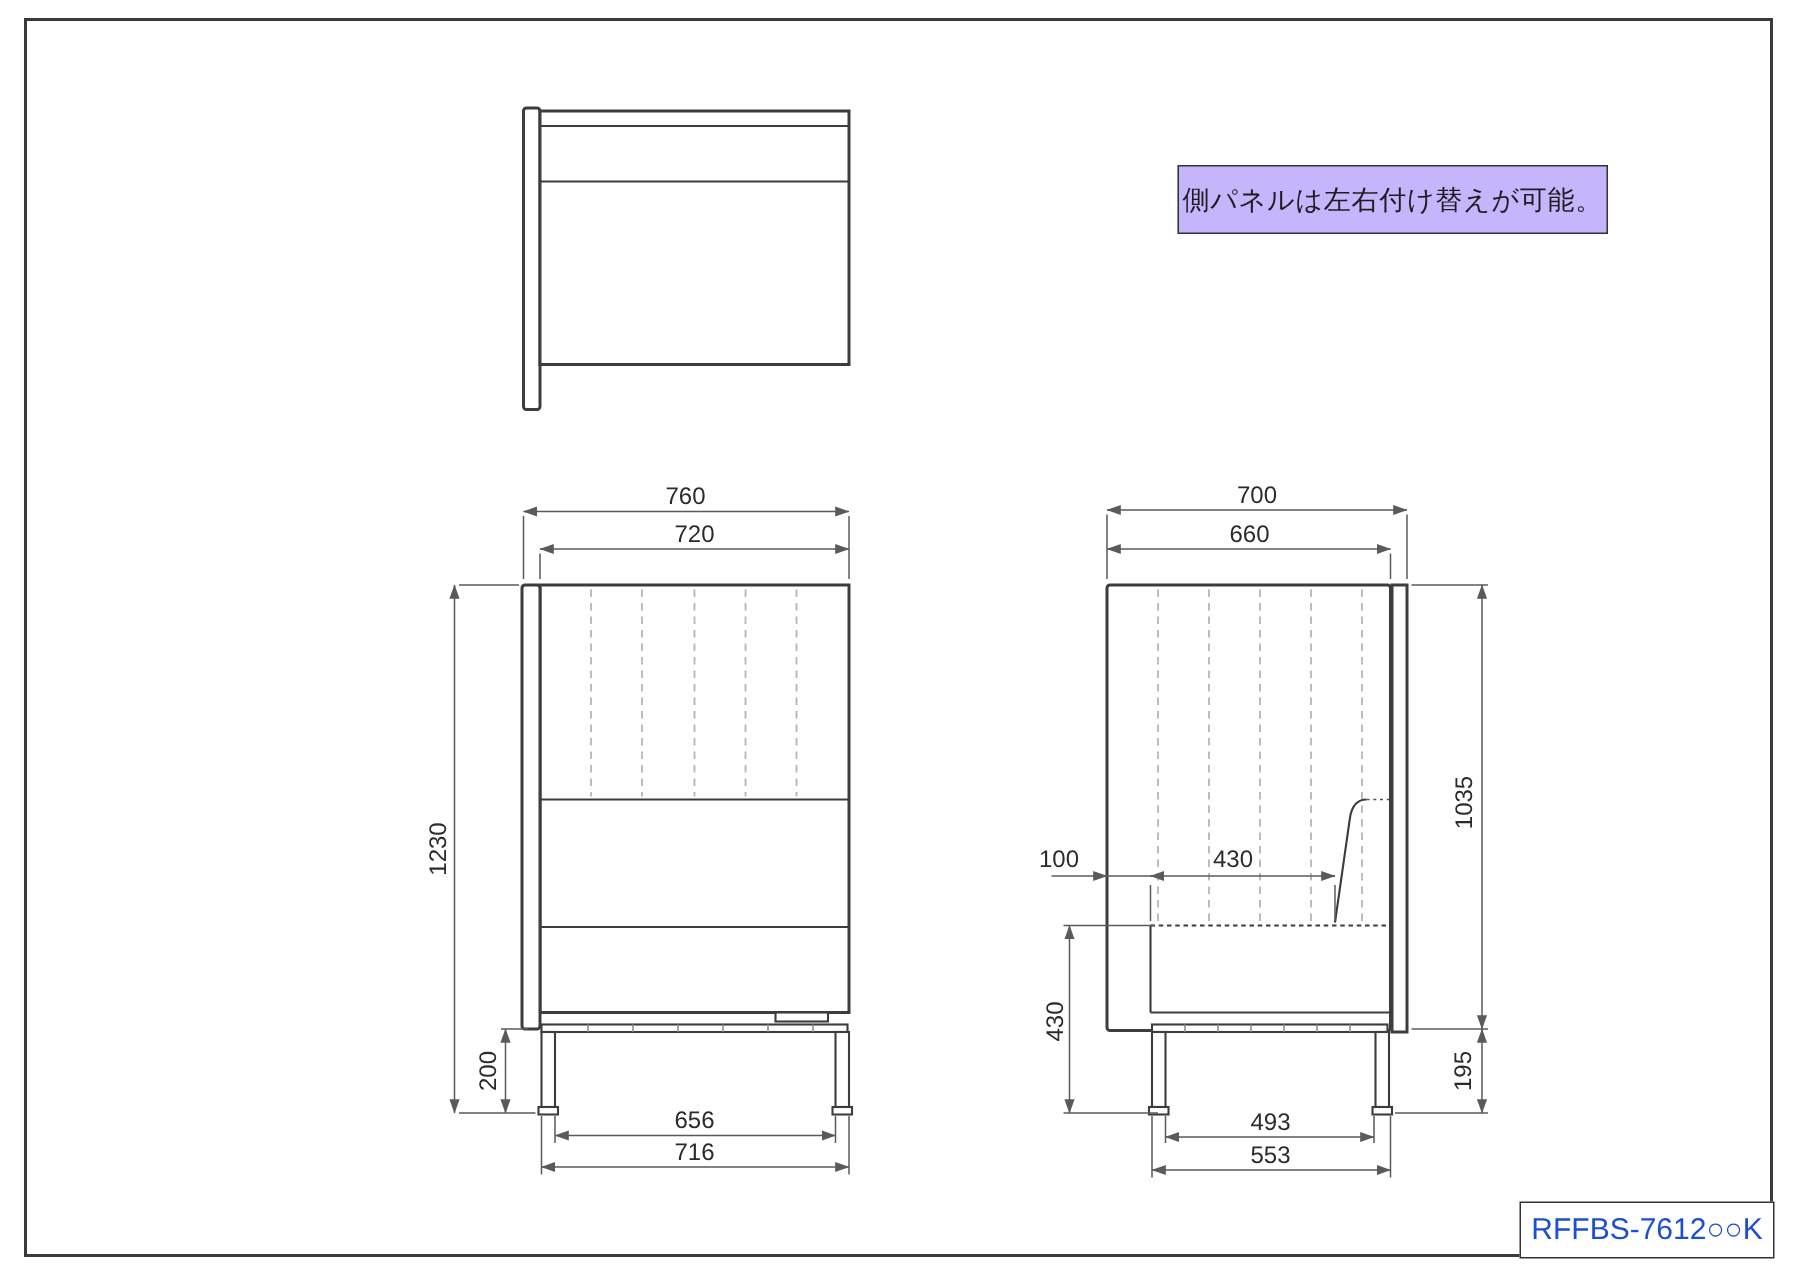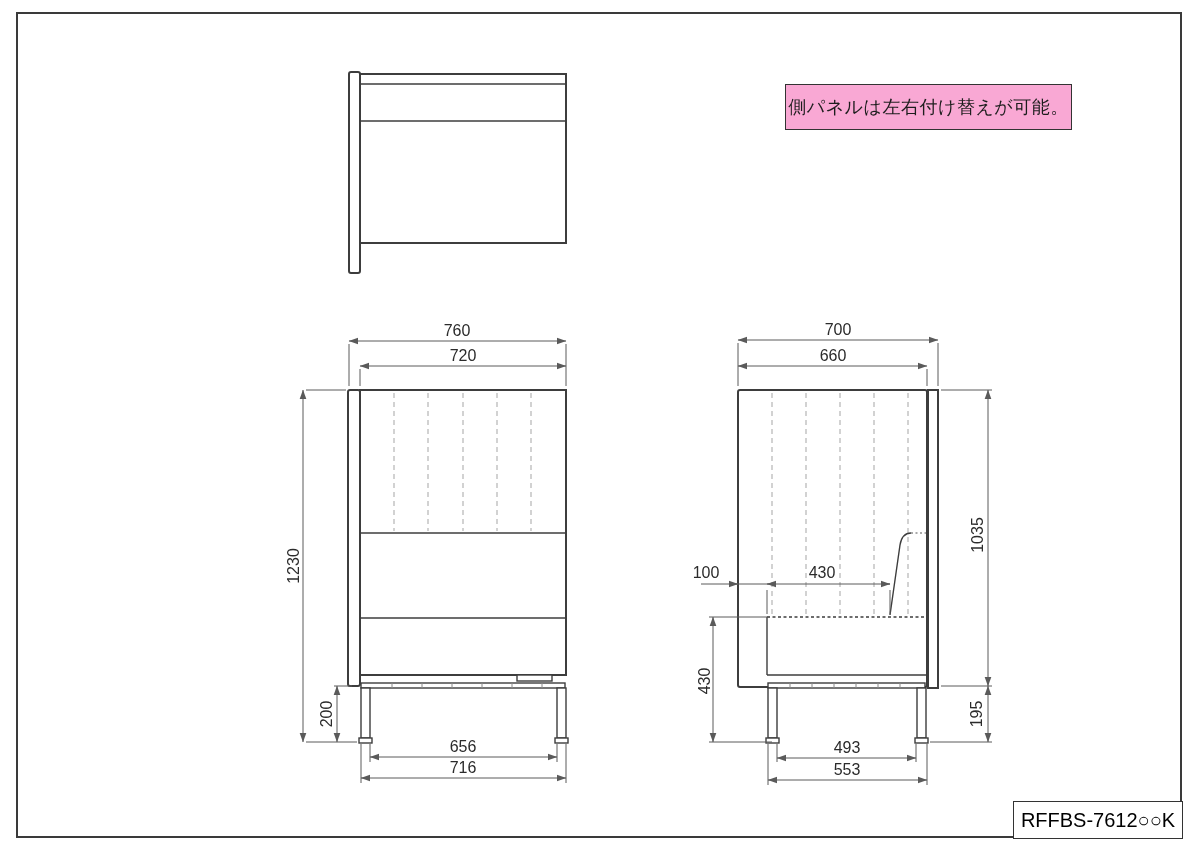--- a/index.html
+++ b/index.html
@@ -10,27 +10,27 @@
   .part{fill:#ffffff;stroke:#3d3d3d;stroke-width:2;}
   .part-thin{fill:#ffffff;stroke:#3d3d3d;stroke-width:1.4;}
   .inner{stroke:#3d3d3d;stroke-width:1.4;fill:none;}
   .stitch{stroke:#b5b5b5;stroke-width:1.2;stroke-dasharray:5 4;fill:none;}
   .hatch{stroke:#3d3d3d;stroke-width:1.4;stroke-dasharray:3 2.5;fill:none;}
   .dot{stroke:#555555;stroke-width:1.1;stroke-dasharray:2 2.5;fill:none;}
   .tick{stroke:#8a8a8a;stroke-width:1;}
   .dim,.ext{stroke:#5a5a5a;stroke-width:1;fill:none;}
   text.dimtext{font-size:16px;fill:#2b2b2b;font-family:"Liberation Sans",sans-serif;}
   
-  .note-box{position:absolute;left:785px;top:84px;width:285px;height:44px;
+  .note-box{position:absolute;left:785px;top:110px;width:285px;height:44px;
             border:1.5px solid #333;display:flex;align-items:center;justify-content:center;
-            font-size:18px;color:#1d1d1d;letter-spacing:.5px;background:#f9a8d4;}
+            font-size:18px;color:#1d1d1d;letter-spacing:.5px;background:#c4b5fd;}
   
   .title-block{position:absolute;left:1013px;top:801px;width:168px;height:36px;
                border:1.5px solid #333;display:flex;align-items:center;justify-content:center;
-               font-size:20px;color:#000000;background:#fff;}
+               font-size:20px;color:#1d4ed8;background:#fff;}
 </style>
 </head>
 <body>
 
 <div class="page">
 
   <svg width="1200" height="850" viewBox="0 0 1200 850">
     <defs>
       <marker id="arr" viewBox="0 0 10 10" refX="9.2" refY="5" markerWidth="10" markerHeight="10" orient="auto-start-reverse">
         <path d="M0,1.6 L9.5,5 L0,8.4 z" fill="#5a5a5a"></path>

